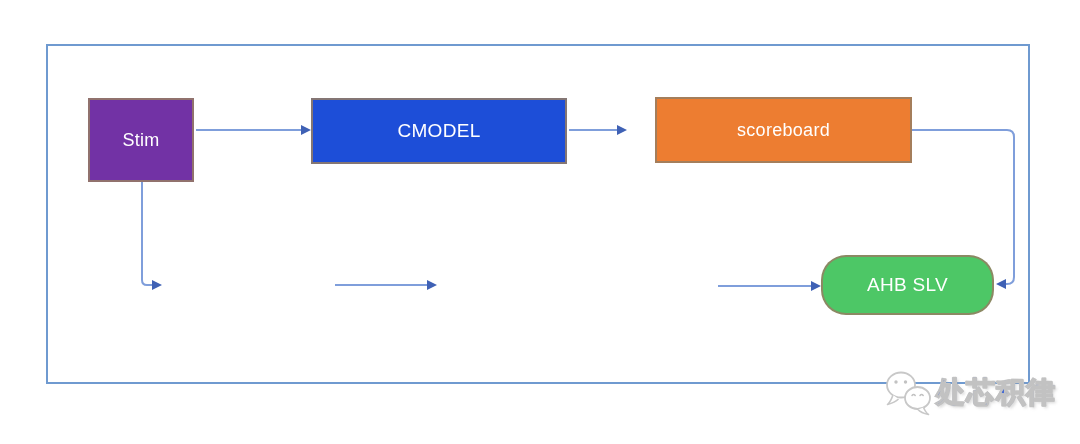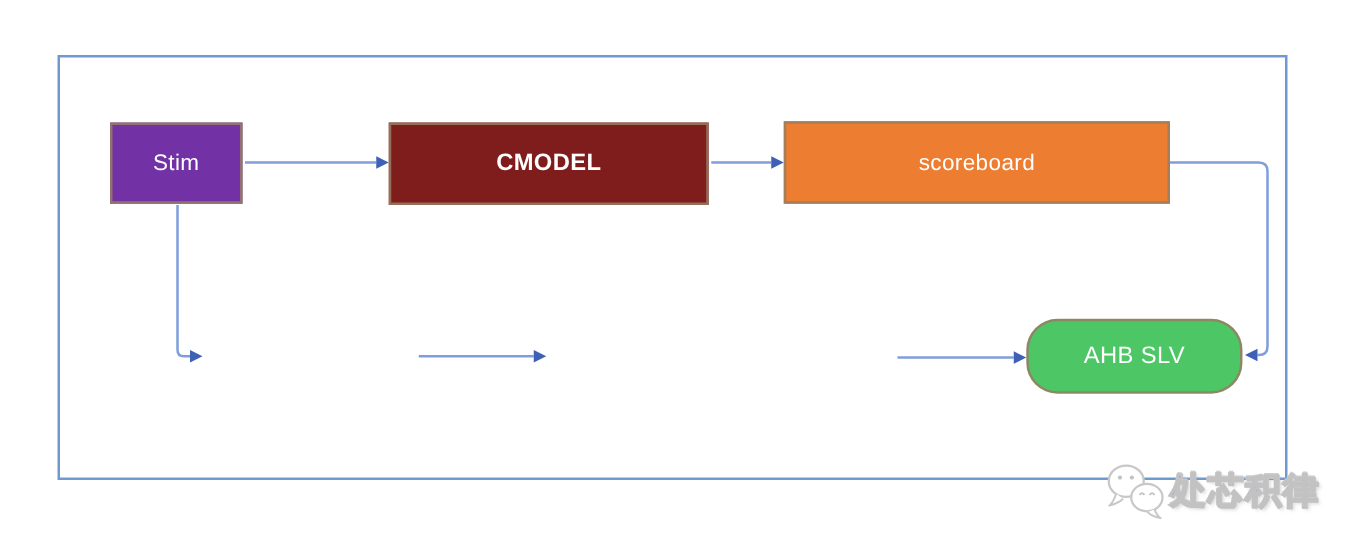--- a/index.html
+++ b/index.html
@@ -28,23 +28,23 @@
     position: absolute;
     display: flex;
     align-items: center;
     justify-content: center;
     color: #ffffff;
     font-size: 18px;
     letter-spacing: 0.3px;
     border: 2px solid rgba(150, 126, 99, 0.85);
     z-index: 2;
   }
-  .node-stim       { left: 88px;  top: 98px;  width: 106px; height: 65px; }
+  .node-stim       { left: 88px;  top: 98px;  width: 106px; height: 84px; }
   .node-cmodel     { left: 311px; top: 98px;  width: 256px; height: 66px; font-size: 19px; }
-  .node-scoreboard { left: 627px; top: 97px;  width: 309px; height: 66px; }
+  .node-scoreboard { left: 655px; top: 97px;  width: 257px; height: 66px; }
   .node-apb        { left: 162px; top: 253px; width: 171px; height: 65px; font-size: 19px; }
   .node-cnn        { left: 437px; top: 229px; width: 279px; height: 113px; border-color: #63605a; font-size: 19px; }
   .node-ahb        { left: 821px; top: 255px; width: 173px; height: 60px; font-size: 19px; }
   .misspell {
     text-decoration-line: underline;
     text-decoration-style: wavy;
     text-decoration-color: #d93025;
     text-decoration-thickness: 1px;
     text-underline-offset: 5px;
   }
@@ -107,21 +107,21 @@
       <path d="M896 130 H1007 Q1014 130 1014 137 V277 Q1014 284 1007 284 H1006" stroke="#7f9edb" stroke-width="2"></path>
       <polygon points="886,130 896,125 896,135" fill="#3f61b5"></polygon>
       <polygon points="996,284 1006,279 1006,289" fill="#3f61b5"></polygon>
     </g>
   </svg>
 
   <div class="node node-stim" style="background-color: rgb(114, 50, 165);">
     <span>Stim</span>
   </div>
 
-  <div class="node node-cmodel" style="background-color: #7f1d1d; font-weight: bold;">
+  <div class="node node-cmodel" style="background-color: #1d4ed8;">
     <span>CMODEL</span>
   </div>
 
   <div class="node node-scoreboard" style="background-color: rgb(237, 125, 49);">
     <span>scoreboard</span>
   </div>
 
 
 
   <div class="node node-ahb" style="background-color: rgb(77, 199, 102); border-radius: 25px;">

